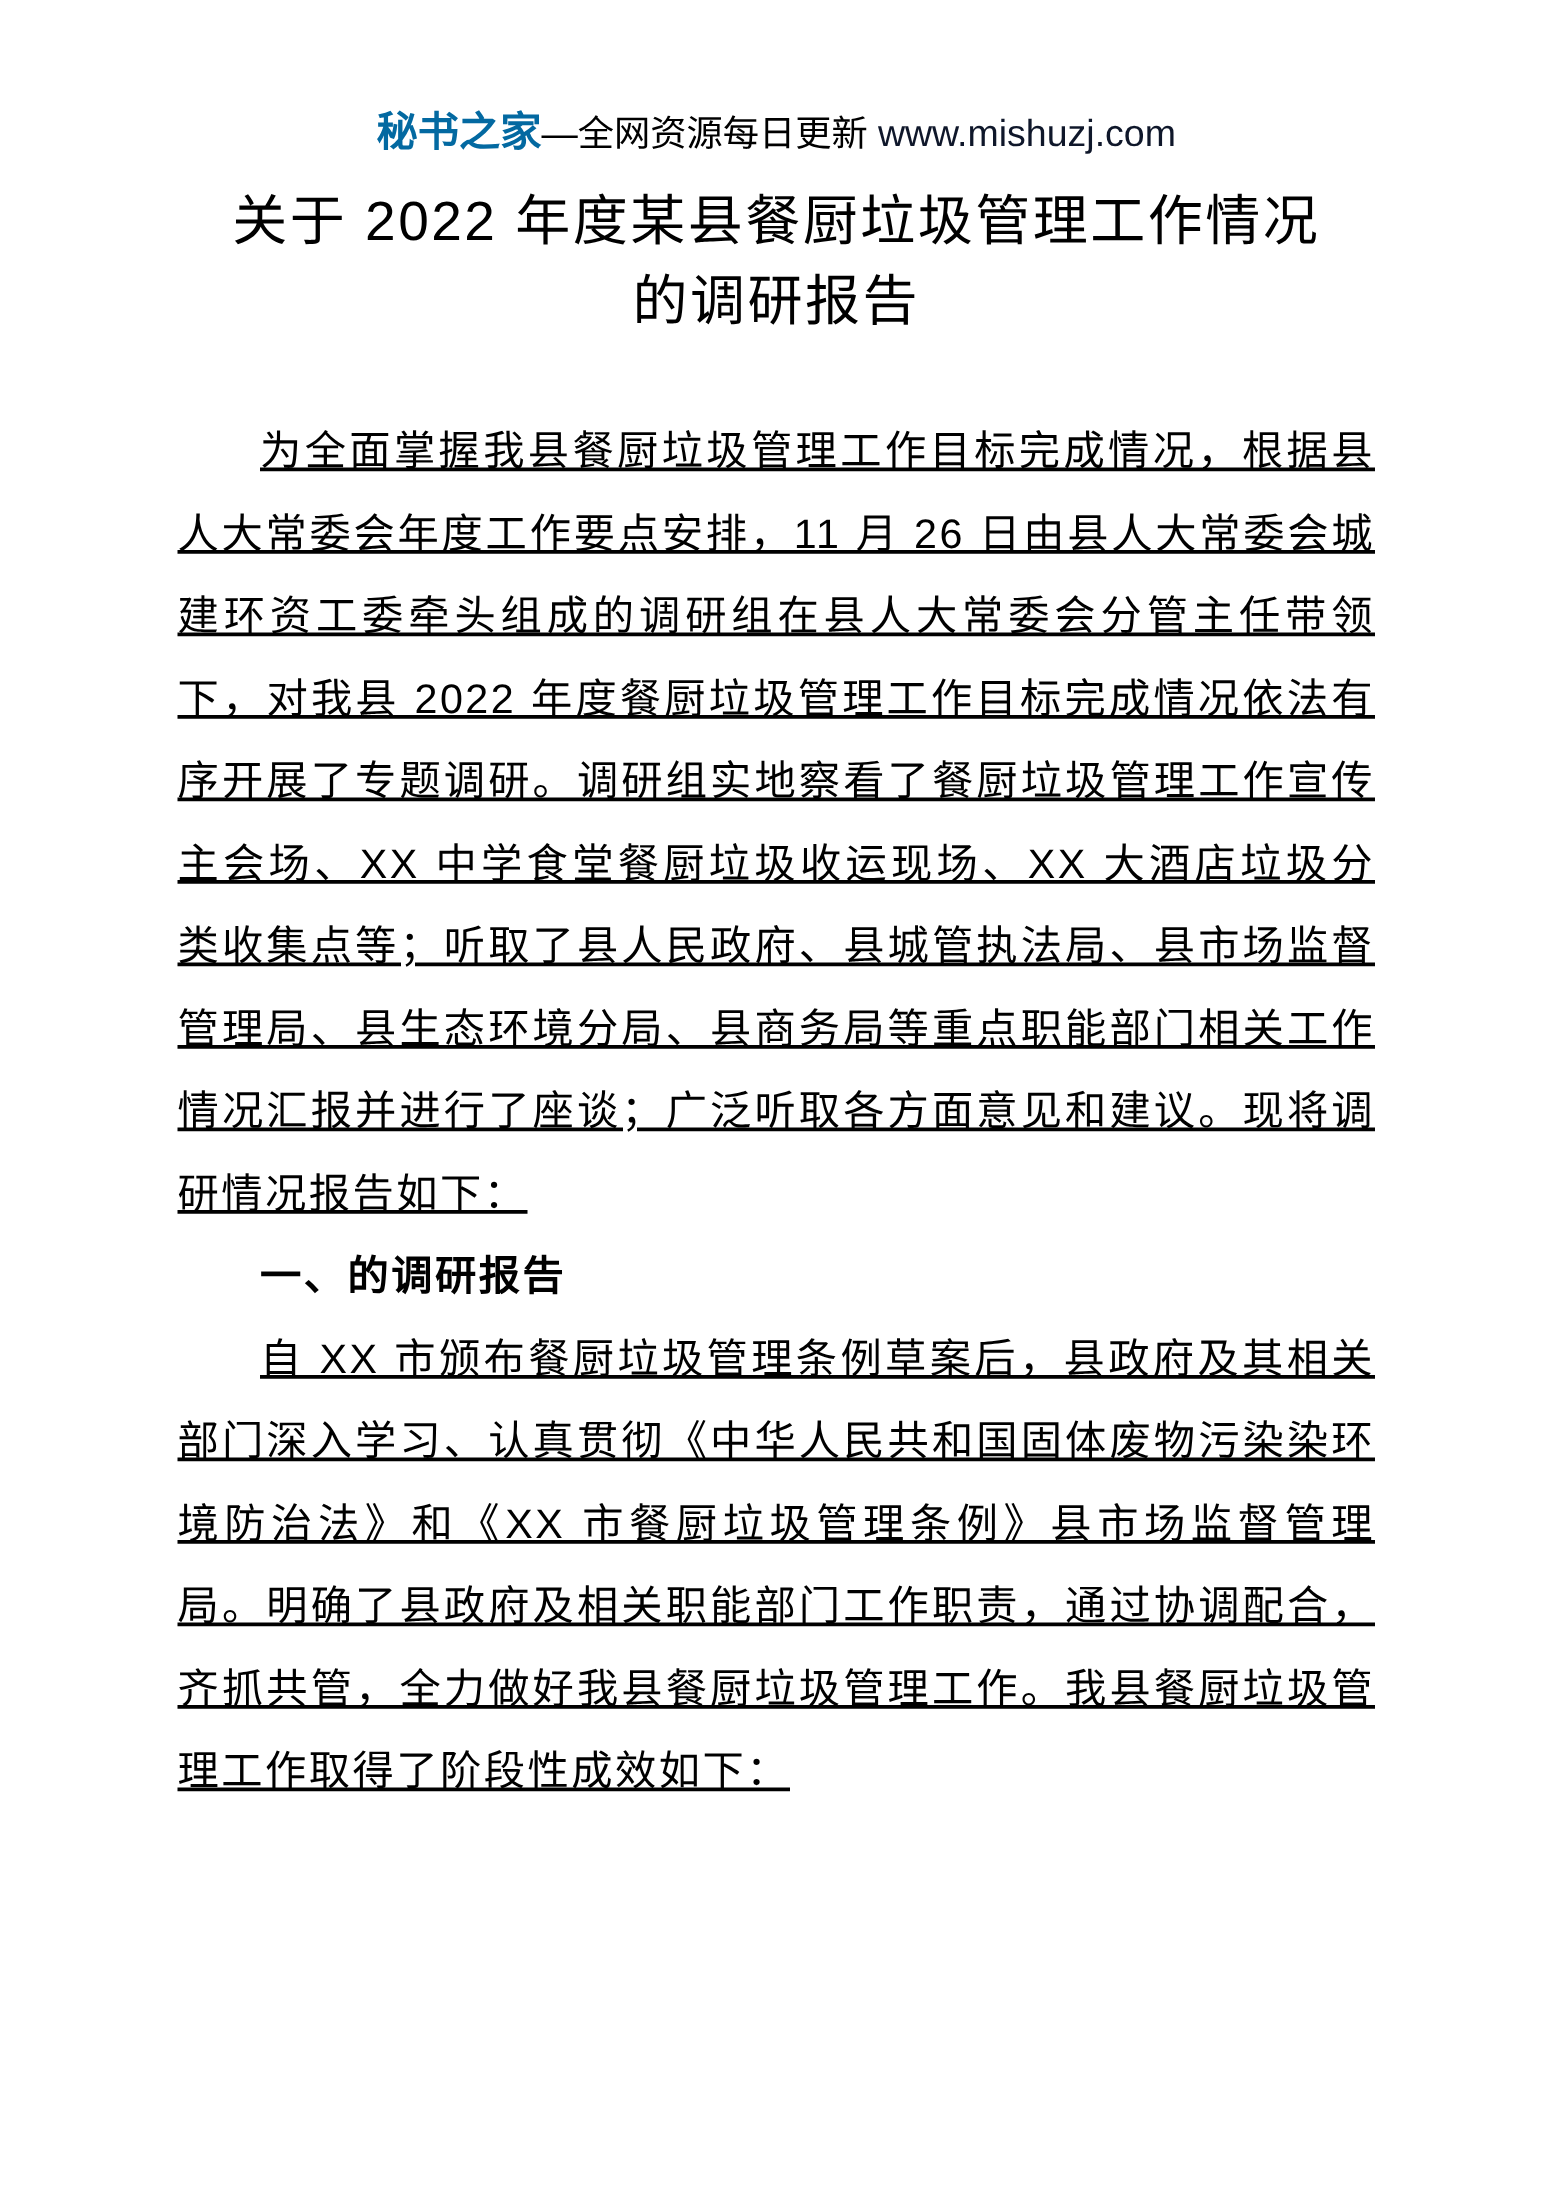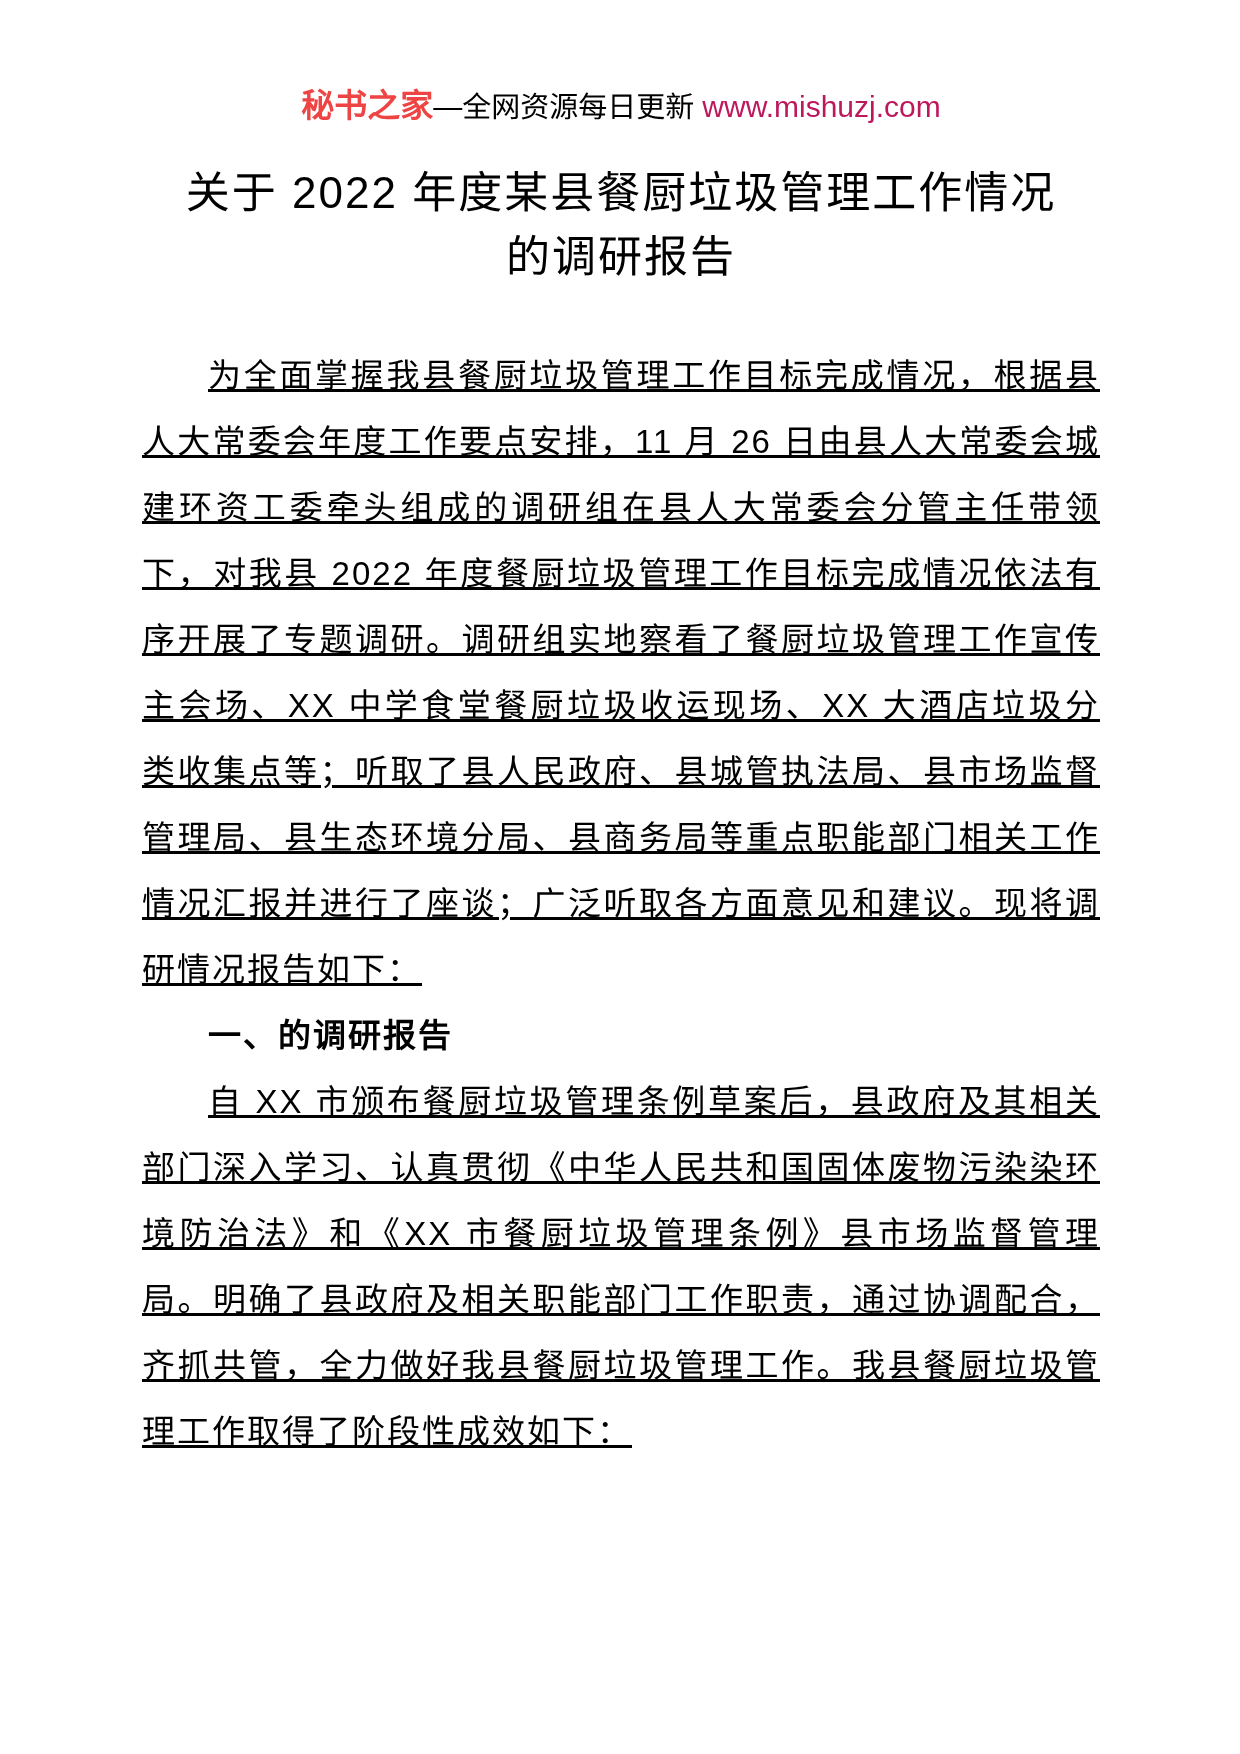--- a/index.html
+++ b/index.html
@@ -21,35 +21,35 @@
     padding: 88px 140px 0 142px;
     background: #ffffff;
   }
   .doc-header {
     text-align: center;
     font-size: 29px;
     line-height: 36px;
     white-space: nowrap;
   }
   .brand {
-    color: #ef4444;
+    color: #0369a1;
     font-weight: 700;
     font-size: 33px;
   }
   .tagline {
     color: #000000;
     font-size: 29px;
   }
   .site-url {
-    color: #be185d;
+    color: #0f172a;
     font-size: 30px;
     text-decoration: none;
   }
   .doc-title {
-    margin-top: 36px;
+    margin-top: 20px;
     text-align: center;
     font-size: 44px;
     font-weight: 400;
     letter-spacing: 2px;
     line-height: 64px;
   }
   .content {
     margin-top: 54px;
     font-size: 33px;
     letter-spacing: 2px;

